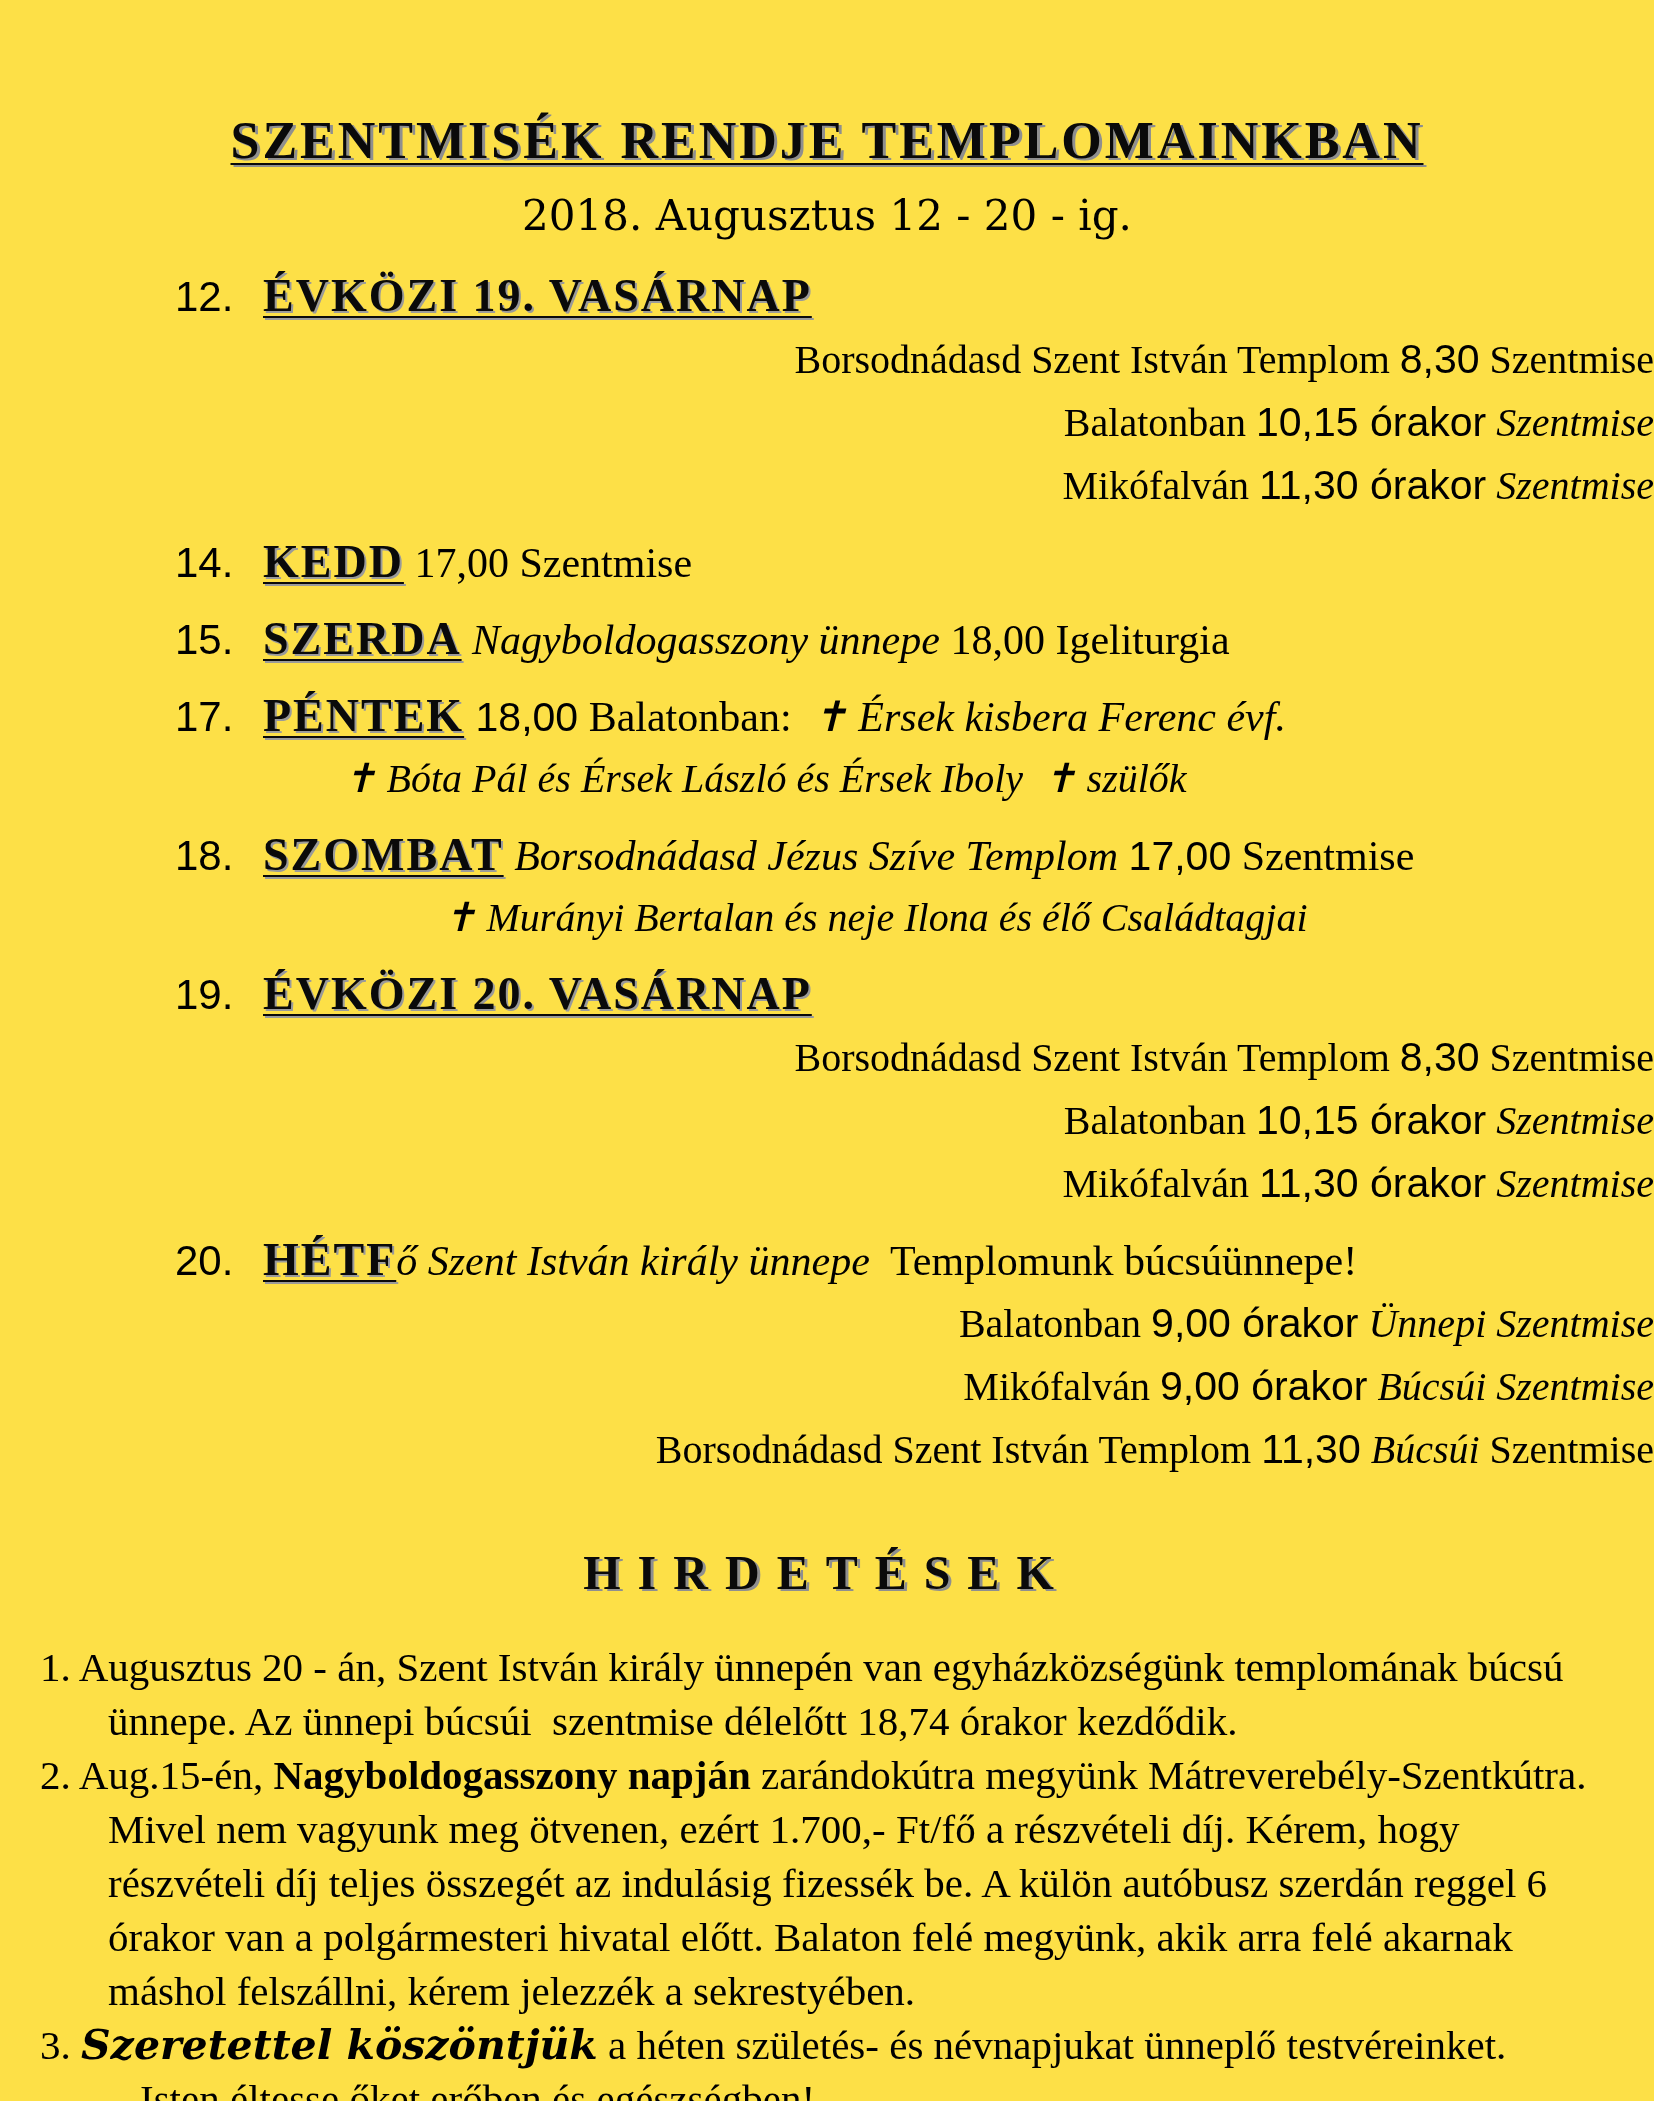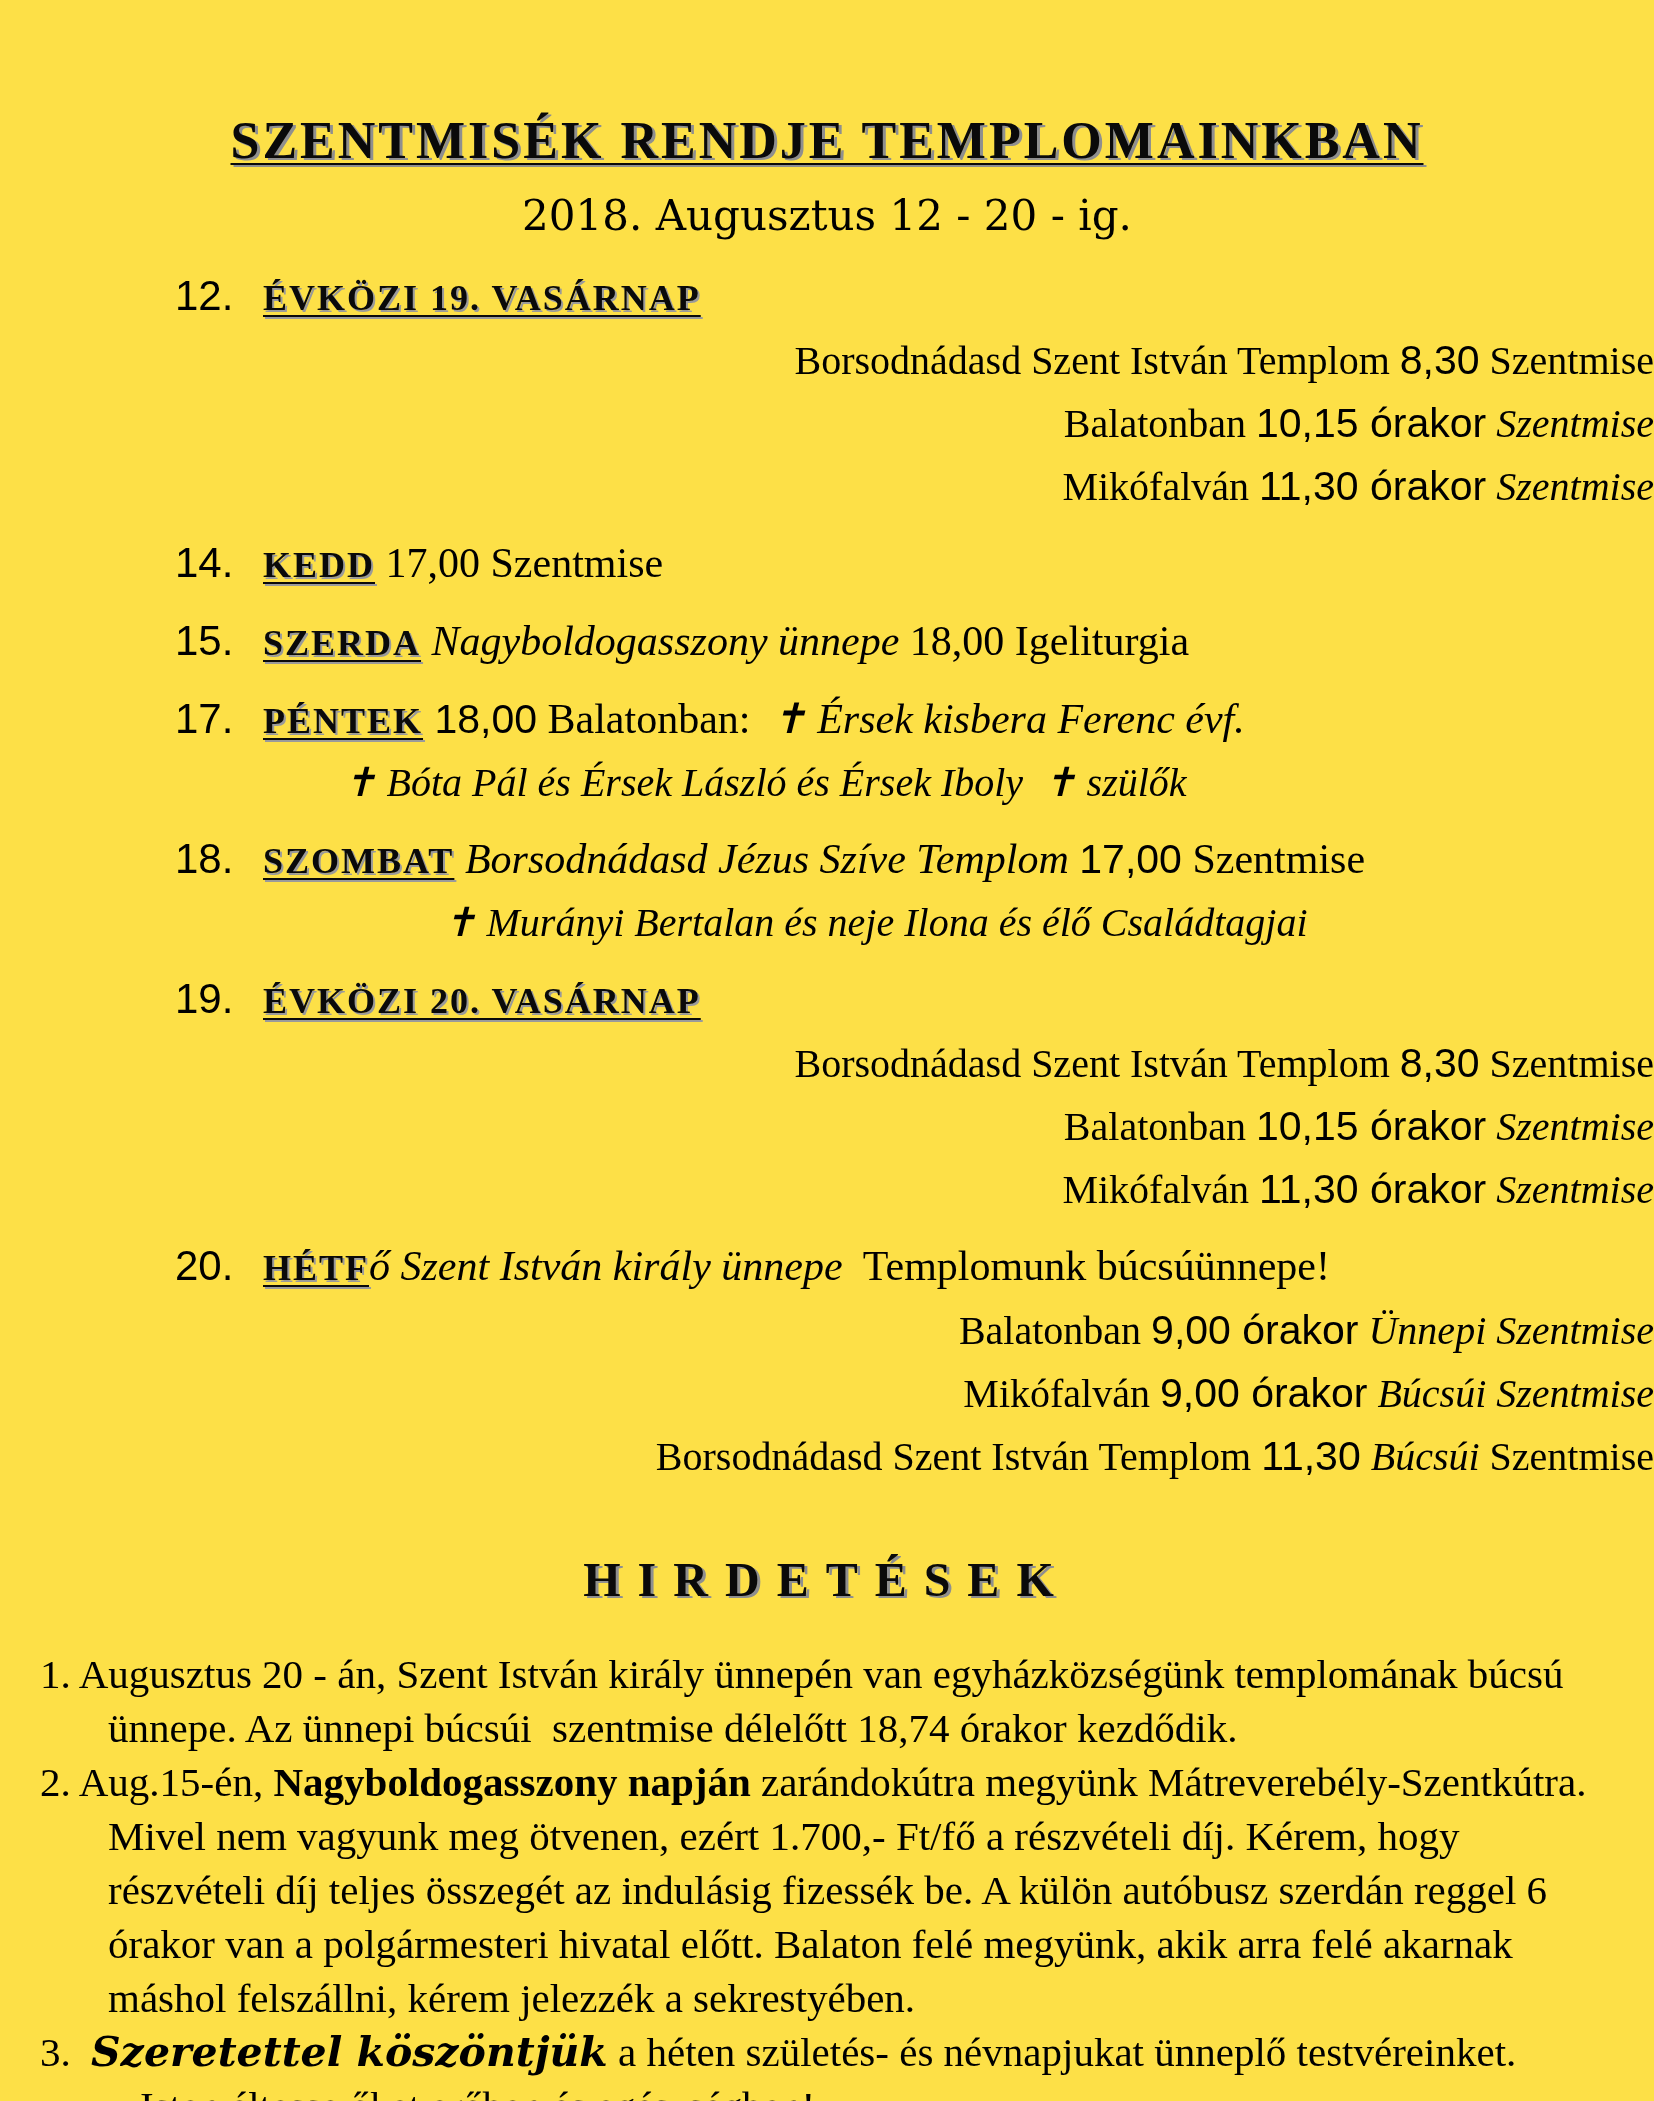--- a/index.html
+++ b/index.html
@@ -24,21 +24,21 @@
     text-decoration:underline;
     text-decoration-color:#0a0a0a;
     text-decoration-thickness:2px;
     text-underline-offset:5px;
   }
   
   .r-serif{font-family:"Liberation Serif", serif;}
   .r-si{font-family:"Liberation Serif", serif;font-style:italic;}
   .r-sans{font-family:"Liberation Sans", sans-serif;}
   .r-sb{font-family:"Liberation Serif", serif;font-weight:bold;}
-  .r-script{font-family:"DejaVu Serif", serif;font-style:italic;font-weight:bold;margin-left:10px;}
+  .r-script{font-family:"DejaVu Serif", serif;font-style:italic;font-weight:bold;}
   span[class^="r-"]{white-space:pre-wrap;}
 
   
   .title{
     text-align:center;
     font-size:52px;
     line-height:1.1;
     margin:0;
   }
   .title .r-deco{letter-spacing:3px;text-shadow:3px 2px 0 #8f8f8f;}
@@ -61,21 +61,21 @@
     white-space:pre-wrap;
   }
   .sched-row.gap{margin-top:14px;}
   .sched-row .day-num{
     font-family:"Liberation Sans", sans-serif;
     font-size:42px;
     display:inline-block;
     min-width:88px;
   }
   .sched-row.header{font-size:42px;}
-  .sched-row.header .r-deco{font-size:36px;}
+  .sched-row.header .r-deco{font-size:46px;}
   .sched-row.indent1{padding-left:181px;text-align:right;}
   .sched-row.indent2{padding-left:168px;}
   .sched-row.indent3{padding-left:268px;}
   .sched-row .r-sans{font-size:41px;}
 
   
   .ann-heading{
     text-align:center;
     font-size:48px;
     margin-top:66px;

